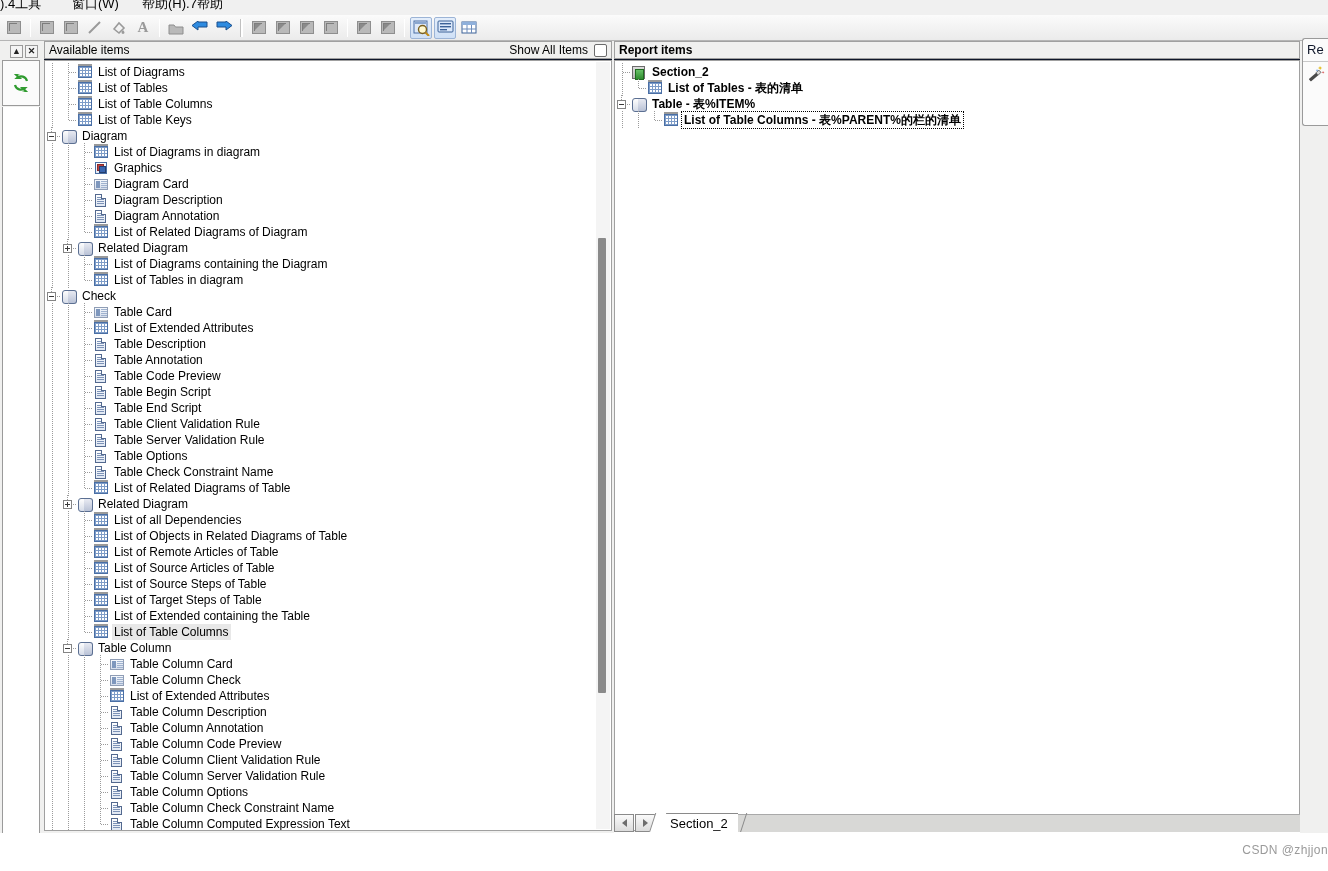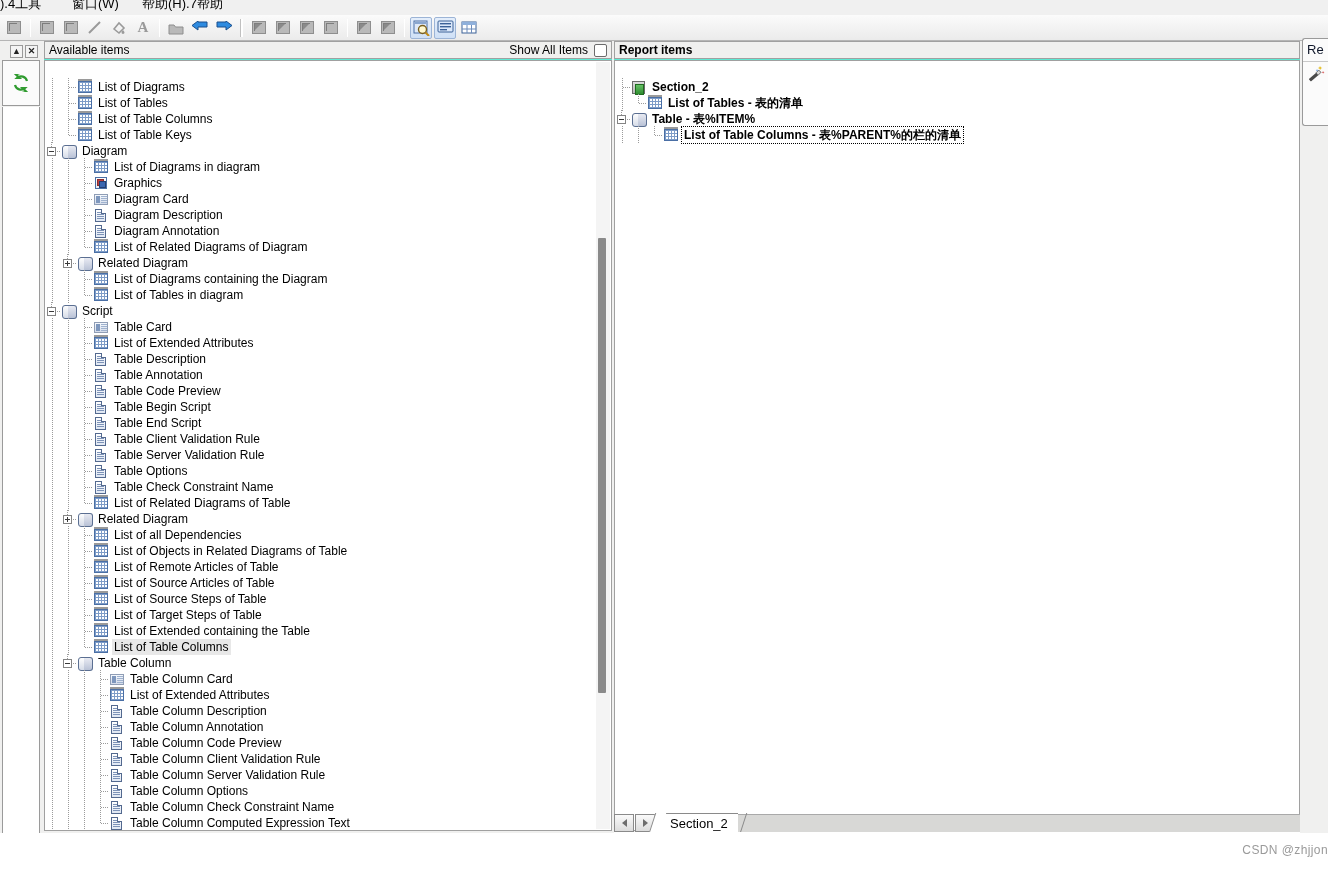--- a/index.html
+++ b/index.html
@@ -85,21 +85,21 @@
     position: absolute; left: 2px; top: 19px; width: 38px; height: 46px;
     background: #fbfbfb; border: 1px solid #9a9a9a;
     display: flex; align-items: center; justify-content: center;
   }
   .mp-list {
     position: absolute; left: 2px; top: 66px; width: 38px; height: 760px;
     background: #ffffff; border: 1px solid #9a9a9a; border-top: none;
   }
 
   
-  .panel { position: absolute; background: #5eead4; }
+  .panel { position: absolute; background: #0f172a; }
   .panel-hdr {
     position: absolute; left: 0; top: 0; height: 18px; width: 100%;
     background: #f0f0ef; border: 1px solid #a0a0a0;
     display: flex; align-items: center; padding: 0 4px;
     font-size: 12px; color: #000;
   }
   .panel-hdr .spacer { flex: 1; }
   .chk {
     width: 13px; height: 13px; border: 1px solid #6b6b6b; border-radius: 2px;
     background: #fff; margin-left: 6px;
@@ -113,21 +113,21 @@
   #left-panel { left: 44px; top: 0; width: 568px; height: 790px; }
   #left-panel .panel-hdr { width: 568px; }
   #left-tree { top: 19px; width: 568px; height: 771px; }
 
   
   #right-panel { left: 614px; top: 0; width: 686px; height: 790px; font-weight: bold; }
   #right-panel .panel-hdr { width: 686px; }
   #right-tree { top: 19px; width: 686px; height: 771px; }
 
   
-  .tree { position: relative; padding-top: 18px; border-radius: 23px; }
+  .tree { position: relative; padding-top: 3px; border-radius: 23px; }
   .row {
     position: relative; height: 16px; line-height: 16px;
     white-space: nowrap; font-size: 12px; display: flex; align-items: center;
   }
   .row .lbl { padding: 0 2px; }
   .row.sel .lbl { background: #e8e8e8; }
   .row.focus .lbl { background: #ffffff; outline: 1px dotted #000; text-align: center; }
 
   .tw { position: relative; width: 16px; height: 16px; flex: 0 0 16px; }
   
@@ -617,21 +617,21 @@
               </span>
               <span class="lbl">List of Tables in diagram</span>
             </div>
             <div class="row">
               <span class="tw exp-cell">
                 <span class="exp"></span>
               </span>
               <span class="ico">
                 <span class="ic-book"></span>
               </span>
-              <span class="lbl">Script</span>
+              <span class="lbl">Check</span>
             </div>
             <div class="row">
               <span class="tw line"></span>
               <span class="tw line"></span>
               <span class="tw tee"></span>
               <span class="ico">
                 <span class="ic-card"></span>
               </span>
               <span class="lbl">Table Card</span>
             </div>
@@ -828,20 +828,30 @@
             </div>
             <div class="row">
               <span class="tw line"></span>
               <span class="tw line"></span>
               <span class="tw line"></span>
               <span class="tw tee"></span>
               <span class="ico">
                 <span class="ic-card"></span>
               </span>
               <span class="lbl">Table Column Card</span>
+            </div>
+            <div class="row">
+              <span class="tw line"></span>
+              <span class="tw line"></span>
+              <span class="tw line"></span>
+              <span class="tw tee"></span>
+              <span class="ico">
+                <span class="ic-card"></span>
+              </span>
+              <span class="lbl">Table Column Check</span>
             </div>
             <div class="row">
               <span class="tw line"></span>
               <span class="tw line"></span>
               <span class="tw line"></span>
               <span class="tw tee"></span>
               <span class="ico">
                 <span class="ic-grid"></span>
               </span>
               <span class="lbl">List of Extended Attributes</span>

